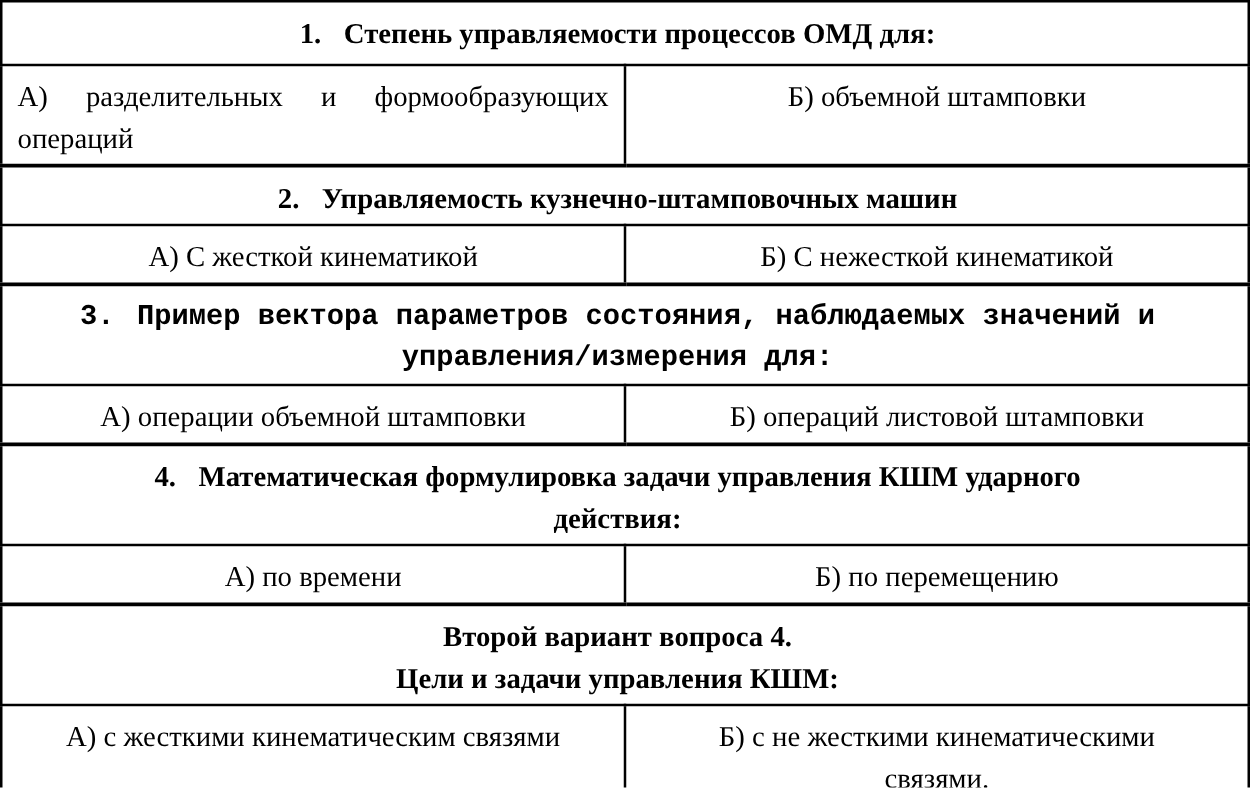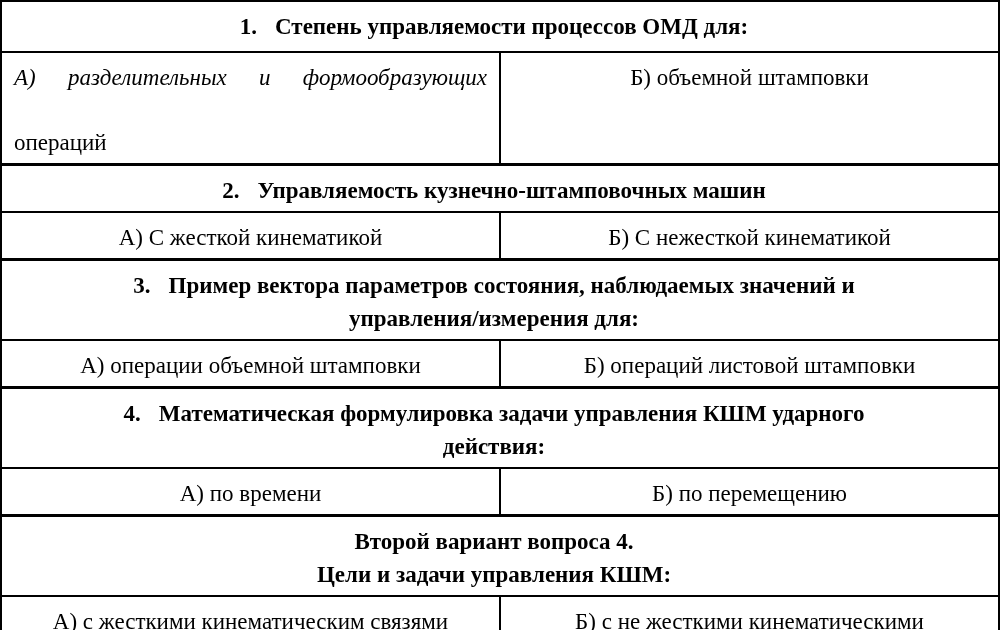--- a/index.html
+++ b/index.html
@@ -48,23 +48,22 @@
   }
   tr.last td.a-cell { border-bottom-width: 2px; }
   .qno { margin-right: 18px; }
   .qno:empty { display: none; }
   .qline:empty { display: none; }
   .aline:empty { display: none; }
   
   .just-line {
     text-align: justify;
     text-align-last: justify;
-    font-style: italic;
   }
-  .left-line { text-align: left; margin-top: 32px; }
+  .left-line { text-align: left; }
 </style>
 </head>
 <body>
 
 <table class="quiz">
 
   <tbody>
       <tr class="first" style="height:51px;">
     <td class="q-cell" colspan="2">
       <div class="qline"><span class="qno">1.</span><span>Степень управляемости процессов ОМД для:</span></div>
@@ -89,21 +88,21 @@
   </tr>
   <tr style="height:46px;padding-left:20px;">
     <td class="a-cell">
       <div class="aline">А) С жесткой кинематикой</div>
     </td>
     <td class="a-cell">
       <div class="aline">Б) С нежесткой кинематикой</div>
     </td>
   </tr>
 
-  <tr style="height:73px;">
+  <tr style="height:73px;font-family:Liberation Mono, monospace;">
     <td class="q-cell" colspan="2">
       <div class="qline"><span class="qno">3.</span><span>Пример вектора параметров состояния, наблюдаемых значений и</span></div>
       <div class="qline">управления/измерения для:</div>
     </td>
   </tr>
   <tr style="height:44px;">
     <td class="a-cell">
       <div class="aline">А) операции объемной штамповки</div>
     </td>
     <td class="a-cell">

